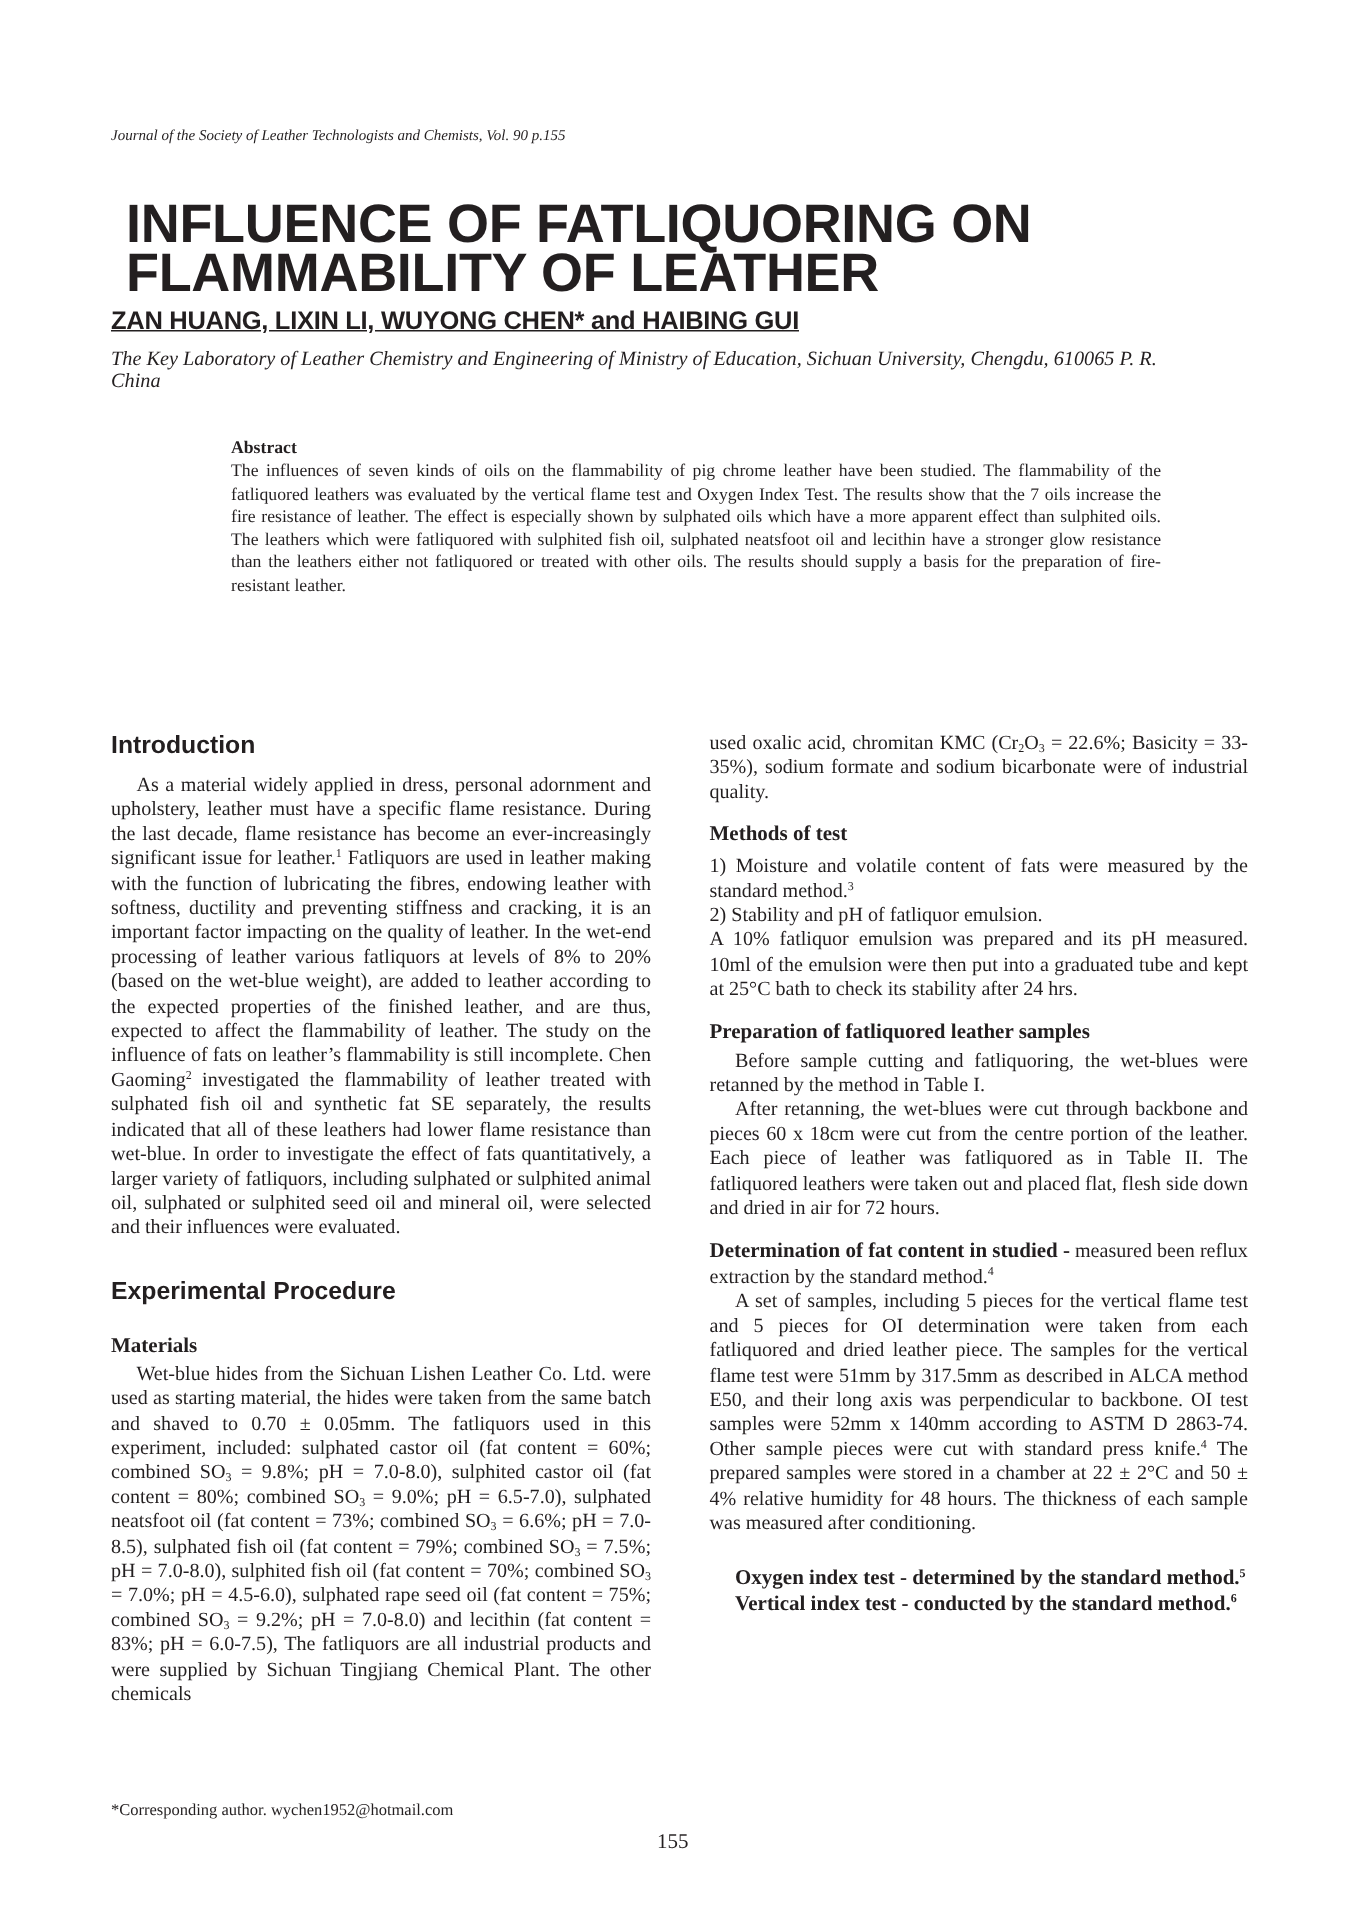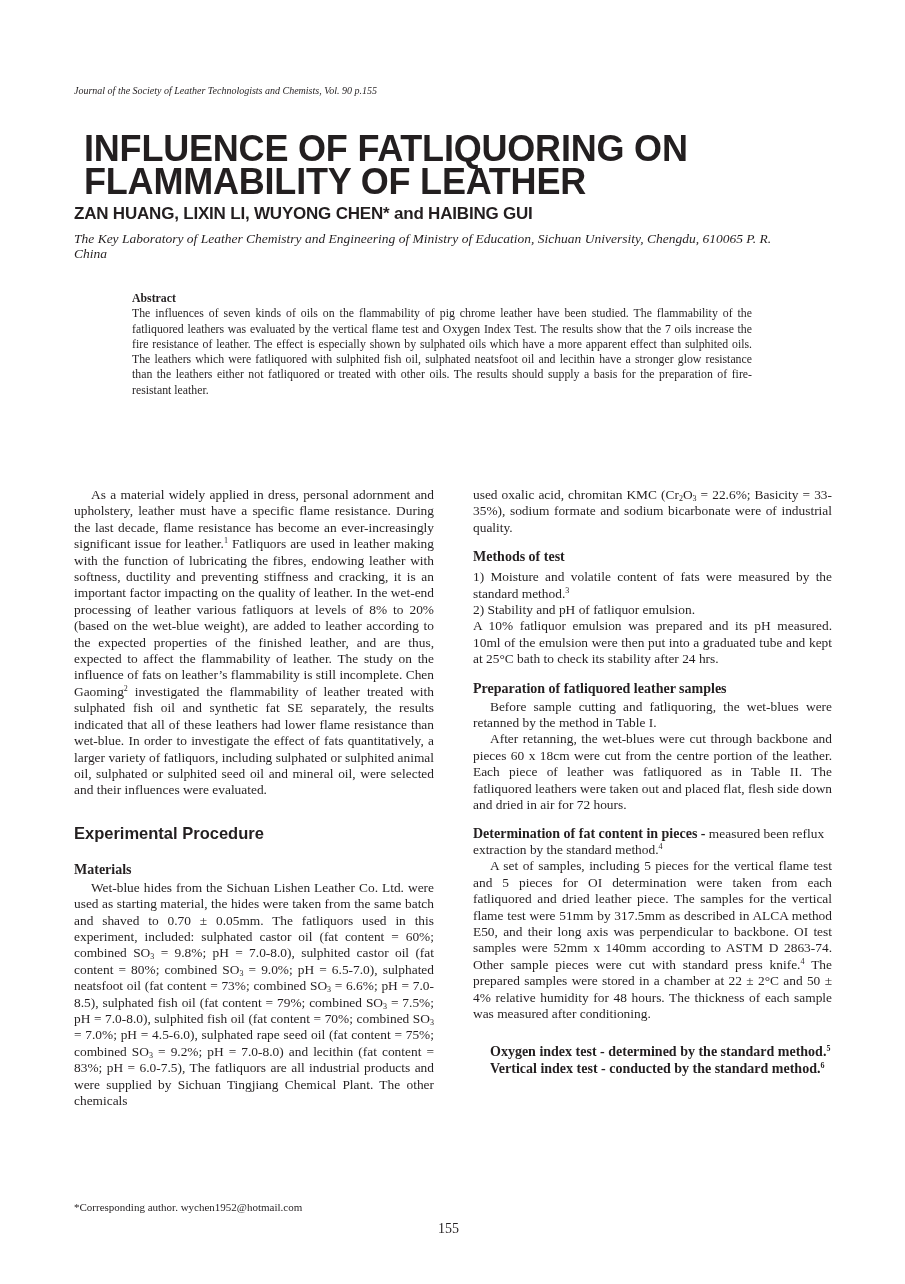--- a/index.html
+++ b/index.html
@@ -1,23 +1,23 @@
 <!DOCTYPE html>
 <html><head>
 <meta charset="utf-8">
 <style>
   html, body { margin: 0; padding: 0; background: #ffffff; }
   body { width: 905px; height: 1284px; position: relative; overflow: hidden; color: #231f20; }
   .serif { font-family: "Liberation Serif", "DejaVu Serif", serif; }
   .sans { font-family: "Liberation Sans", "DejaVu Sans", sans-serif; }
   #journal { position: absolute; left: 74px; top: 85px; font-size: 10px; font-style: italic; }
   #title { position: absolute; left: 84px; top: 132px; width: 760px; font-size: 36px; font-weight: bold; line-height: 33px; letter-spacing: -0.2px; }
-  #authors { position: absolute; left: 74px; top: 204px; font-size: 17px; font-weight: bold; letter-spacing: -0.2px; }
+  #authors { position: absolute; left: 74px; top: 204px; font-size: 17px; font-weight: bold; letter-spacing: -0.2px; text-decoration: underline; }
   #affil { position: absolute; left: 74px; top: 231px; width: 730px; font-size: 13.5px; font-style: italic; line-height: 15px; }
-  #abstract { position: absolute; left: 132px; top: 291px; width: 620px; font-size: 11.8px; line-height: 15.3px; }
+  #abstract { position: absolute; left: 154px; top: 291px; width: 620px; font-size: 11.8px; line-height: 15.3px; }
   #abstract .head { font-weight: bold; }
   #abstract p { margin: 0; text-align: justify; text-align-last: left; }
   .col { position: absolute; font-size: 13.4px; line-height: 16.4px; }
   .col p { margin: 0; text-align: justify; }
   .col p.ind { text-indent: 17px; }
   #left { left: 74px; top: 487px; width: 360px; }
   #right { left: 473px; top: 487px; width: 359px; }
   h2.sec { font-family: "Liberation Sans", "DejaVu Sans", sans-serif; font-size: 16.5px; font-weight: bold; margin: 0 0 8px 0; line-height: 20px; }
   h3.sub { font-family: "Liberation Serif", "DejaVu Serif", serif; font-size: 14px; font-weight: bold; margin: 0 0 2px 0; line-height: 17px; }
   sup { font-size: 8px; line-height: 0; vertical-align: 5px; }
@@ -36,40 +36,41 @@
 <div id="authors" class="sans">ZAN HUANG, LIXIN LI, WUYONG CHEN* and HAIBING GUI</div>
 
 <div id="affil" class="serif">The Key Laboratory of Leather Chemistry and Engineering of Ministry of Education, Sichuan University, Chengdu, 610065 P. R. China</div>
 
 <div id="abstract" class="serif">
   <div class="head">Abstract</div>
   <p>The influences of seven kinds of oils on the flammability of pig chrome leather have been studied. The flammability of the fatliquored leathers was evaluated by the vertical flame test and Oxygen Index Test. The results show that the 7 oils increase the fire resistance of leather. The effect is especially shown by sulphated oils which have a more apparent effect than sulphited oils. The leathers which were fatliquored with sulphited fish oil, sulphated neatsfoot oil and lecithin have a stronger glow resistance than the leathers either not fatliquored or treated with other oils. The results should supply a basis for the preparation of fire-resistant leather.</p>
 </div>
 
 <div id="left" class="col serif">
+  <h2 class="sec">Introduction</h2>
   <p class="ind"><span>As a material widely applied in dress, personal adornment and upholstery, leather must have a specific flame resistance. During the last decade, flame resistance has become an ever-increasingly significant issue for leather.</span><sup>1</sup><span> Fatliquors are used in leather making with the function of lubricating the fibres, endowing leather with softness, ductility and preventing stiffness and cracking, it is an important factor impacting on the quality of leather. In the wet-end processing of leather various fatliquors at levels of 8% to 20% (based on the wet-blue weight), are added to leather according to the expected properties of the finished leather, and are thus, expected to affect the flammability of leather. The study on the influence of fats on leather’s flammability is still incomplete. Chen Gaoming</span><sup>2</sup><span> investigated the flammability of leather treated with sulphated fish oil and synthetic fat SE separately, the results indicated that all of these leathers had lower flame resistance than wet-blue. In order to investigate the effect of fats quantitatively, a larger variety of fatliquors, including sulphated or sulphited animal oil, sulphated or sulphited seed oil and mineral oil, were selected and their influences were evaluated.</span></p>
 
   <h2 class="sec" style="margin-top:24px">Experimental Procedure</h2>
   <h3 class="sub" style="margin-top:18px">Materials</h3>
   <p class="ind"><span>Wet-blue hides from the Sichuan Lishen Leather Co. Ltd. were used as starting material, the hides were taken from the same batch and shaved to 0.70 ± 0.05mm. The fatliquors used in this experiment, included: sulphated castor oil (fat content = 60%; combined SO</span><sub>3</sub><span> = 9.8%; pH = 7.0-8.0), sulphited castor oil (fat content = 80%; combined SO</span><sub>3</sub><span> = 9.0%; pH = 6.5-7.0), sulphated neatsfoot oil (fat content = 73%; combined SO</span><sub>3</sub><span> = 6.6%; pH = 7.0-8.5), sulphated fish oil (fat content = 79%; combined SO</span><sub>3</sub><span> = 7.5%; pH = 7.0-8.0), sulphited fish oil (fat content = 70%; combined SO</span><sub>3</sub><span> = 7.0%; pH = 4.5-6.0), sulphated rape seed oil (fat content = 75%; combined SO</span><sub>3</sub><span id="mat-cont"> = 9.2%; pH = 7.0-8.0) and lecithin (fat content = 83%; pH = 6.0-7.5), The fatliquors are all industrial products and were supplied by Sichuan Tingjiang Chemical Plant. The other chemicals</span></p>
 </div>
 
 <div id="right" class="col serif">
   <p><span>used oxalic acid, chromitan KMC (Cr</span><sub>2</sub><span>O</span><sub>3</sub><span> = 22.6%; Basicity = 33-35%), sodium formate and sodium bicarbonate were of industrial quality.</span></p>
 
   <h3 class="sub" style="margin-top:12px">Methods of test</h3>
   <p style="margin-top:4px"><span>1) Moisture and volatile content of fats were measured by the standard method.</span><sup>3</sup></p>
   <p>2) Stability and pH of fatliquor emulsion.</p>
   <p>A 10% fatliquor emulsion was prepared and its pH measured. 10ml of the emulsion were then put into a graduated tube and kept at 25°C bath to check its stability after 24 hrs.</p>
 
   <h3 class="sub" style="margin-top:12px">Preparation of fatliquored leather samples</h3>
   <p class="ind">Before sample cutting and fatliquoring, the wet-blues were retanned by the method in Table I.</p>
   <p class="ind">After retanning, the wet-blues were cut through backbone and pieces 60 x 18cm were cut from the centre portion of the leather. Each piece of leather was fatliquored as in Table II. The fatliquored leathers were taken out and placed flat, flesh side down and dried in air for 72 hours.</p>
 
-  <p style="margin-top:12px; text-align:left"><span class="bold" style="font-size:14px">Determination of fat content in pieces -</span><span> measured been reflux extraction by the standard method.</span><sup>4</sup></p>
+  <p style="margin-top:12px; text-align:left"><span class="bold" style="font-size:14px">Determination of fat content in studied -</span><span> measured been reflux extraction by the standard method.</span><sup>4</sup></p>
 
   <p class="ind"><span>A set of samples, including 5 pieces for the vertical flame test and 5 pieces for OI determination were taken from each fatliquored and dried leather piece. The samples for the vertical flame test were 51mm by 317.5mm as described in ALCA method E50, and their long axis was perpendicular to backbone. OI test samples were 52mm x 140mm according to ASTM D 2863-74. Other sample pieces were cut with standard press knife.</span><sup>4</sup><span> The prepared samples were stored in a chamber at 22 ± 2°C and 50 ± 4% relative humidity for 48 hours. The thickness of each sample was measured after conditioning.</span></p>
 
   <p class="ind bold" style="margin-top:22px; font-size:14px"><span>Oxygen index test - determined by the standard method.</span><sup>5</sup></p>
   <p class="ind bold" style="font-size:14px"><span>Vertical index test - conducted by the standard method.</span><sup>6</sup></p>
 </div>
 
 <div id="footnote" class="serif">*Corresponding author. wychen1952@hotmail.com</div>
 
 <div id="pagenum" class="serif">155</div>

